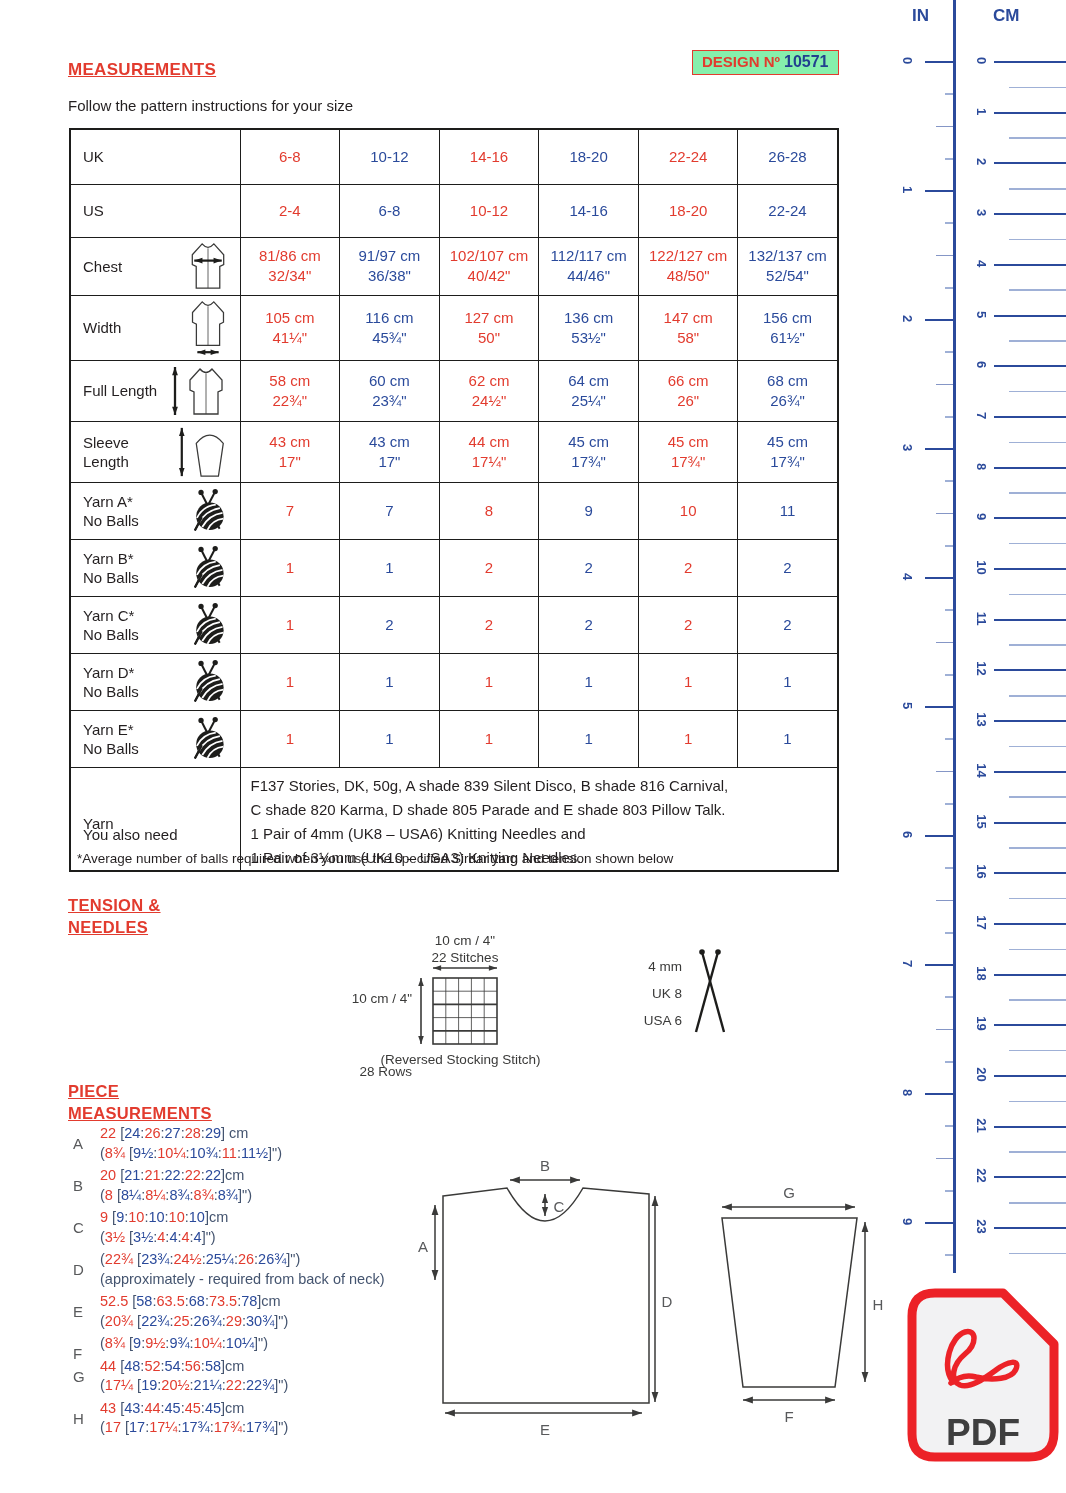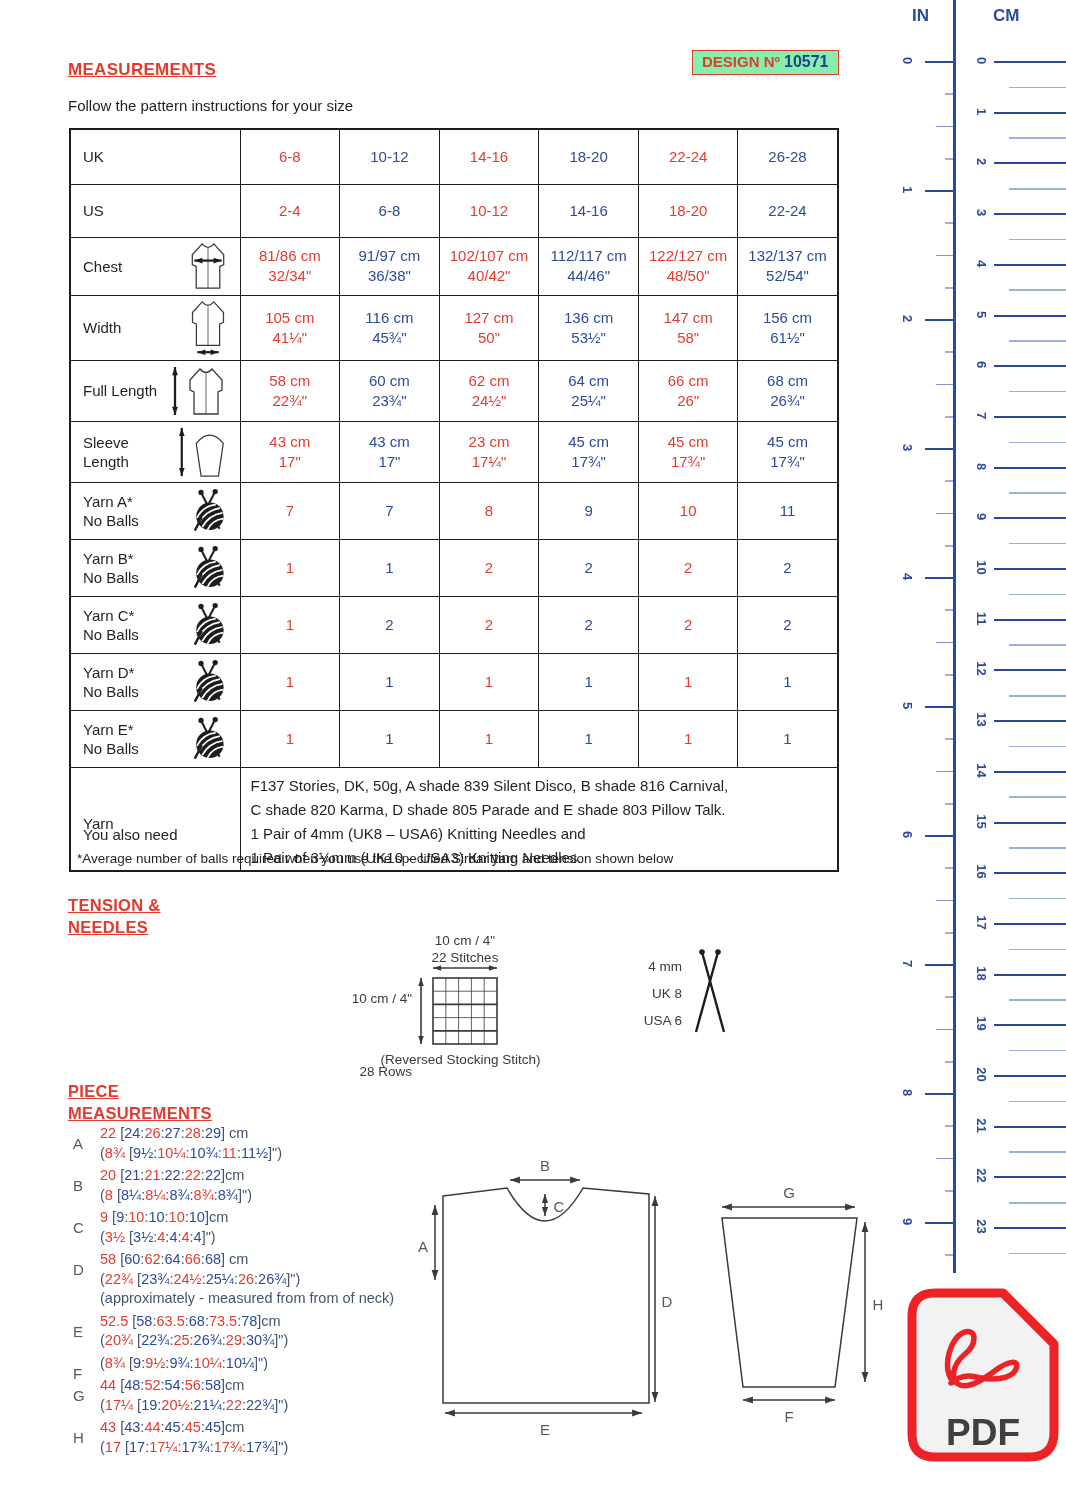--- a/index.html
+++ b/index.html
@@ -232,21 +232,21 @@
             </td>
             <td class="val c-red">
               <div>43 cm</div>
               <div>17"</div>
             </td>
             <td class="val c-blue">
               <div>43 cm</div>
               <div>17"</div>
             </td>
             <td class="val c-red">
-              <div>23 cm</div>
+              <div>44 cm</div>
               <div>17¼"</div>
             </td>
             <td class="val c-blue">
               <div>45 cm</div>
               <div>17¾"</div>
             </td>
             <td class="val c-red">
               <div>45 cm</div>
               <div>17¾"</div>
             </td>
@@ -457,23 +457,22 @@
         <div><span class="c-red">20</span><span class="navy"> [</span><span class="c-blue">21</span><span class="navy">:</span><span class="c-red">21</span><span class="navy">:</span><span class="c-blue">22</span><span class="navy">:</span><span class="c-red">22</span><span class="navy">:</span><span class="c-blue">22</span><span class="navy">]cm</span></div>
         <div><span class="navy">(</span><span class="c-red">8</span><span class="navy"> [</span><span class="c-blue">8¼</span><span class="navy">:</span><span class="c-red">8¼</span><span class="navy">:</span><span class="c-blue">8¾</span><span class="navy">:</span><span class="c-red">8¾</span><span class="navy">:</span><span class="c-blue">8¾</span><span class="navy">]")</span></div>
       </div>
       <div class="pitem">
         <span class="pletter">C</span>
         <div><span class="c-red">9</span><span class="navy"> [</span><span class="c-blue">9</span><span class="navy">:</span><span class="c-red">10</span><span class="navy">:</span><span class="c-blue">10</span><span class="navy">:</span><span class="c-red">10</span><span class="navy">:</span><span class="c-blue">10</span><span class="navy">]cm</span></div>
         <div><span class="navy">(</span><span class="c-red">3½</span><span class="navy"> [</span><span class="c-blue">3½</span><span class="navy">:</span><span class="c-red">4</span><span class="navy">:</span><span class="c-blue">4</span><span class="navy">:</span><span class="c-red">4</span><span class="navy">:</span><span class="c-blue">4</span><span class="navy">]")</span></div>
       </div>
       <div class="pitem">
         <span class="pletter">D</span>
-        <div><span class="c-red">58</span><span class="navy"> [</span><span class="c-blue">60</span><span class="navy">:</span><span class="c-red">62</span><span class="navy">:</span><span class="c-blue">64</span><span class="navy">:</span><span class="c-red">66</span><span class="navy">:</span><span class="c-blue">68</span><span class="navy">] cm</span></div>
         <div><span class="navy">(</span><span class="c-red">22¾</span><span class="navy"> [</span><span class="c-blue">23¾</span><span class="navy">:</span><span class="c-red">24½</span><span class="navy">:</span><span class="c-blue">25¼</span><span class="navy">:</span><span class="c-red">26</span><span class="navy">:</span><span class="c-blue">26¾</span><span class="navy">]")</span></div>
-        <div class="navy">(approximately - measured from from of neck)</div>
+        <div class="navy">(approximately - required from back of neck)</div>
       </div>
       <div class="pitem">
         <span class="pletter">E</span>
         <div><span class="c-red">52.5</span><span class="navy"> [</span><span class="c-blue">58</span><span class="navy">:</span><span class="c-red">63.5</span><span class="navy">:</span><span class="c-blue">68</span><span class="navy">:</span><span class="c-red">73.5</span><span class="navy">:</span><span class="c-blue">78</span><span class="navy">]cm</span></div>
         <div><span class="navy">(</span><span class="c-red">20¾</span><span class="navy"> [</span><span class="c-blue">22¾</span><span class="navy">:</span><span class="c-red">25</span><span class="navy">:</span><span class="c-blue">26¾</span><span class="navy">:</span><span class="c-red">29</span><span class="navy">:</span><span class="c-blue">30¾</span><span class="navy">]")</span></div>
       </div>
       <div class="pitem">
         <span class="pletter">F</span>
         <div><span class="navy">(</span><span class="c-red">8¾</span><span class="navy"> [</span><span class="c-blue">9</span><span class="navy">:</span><span class="c-red">9½</span><span class="navy">:</span><span class="c-blue">9¾</span><span class="navy">:</span><span class="c-red">10¼</span><span class="navy">:</span><span class="c-blue">10¼</span><span class="navy">]")</span></div>
       </div>

